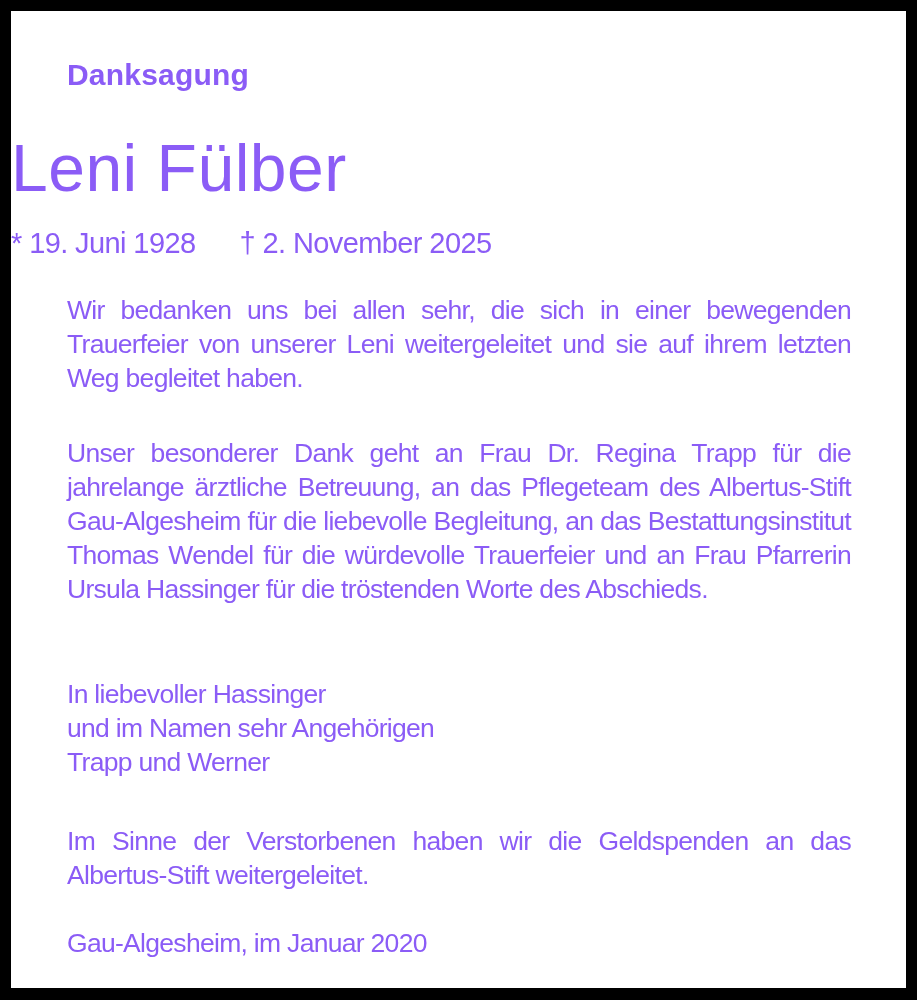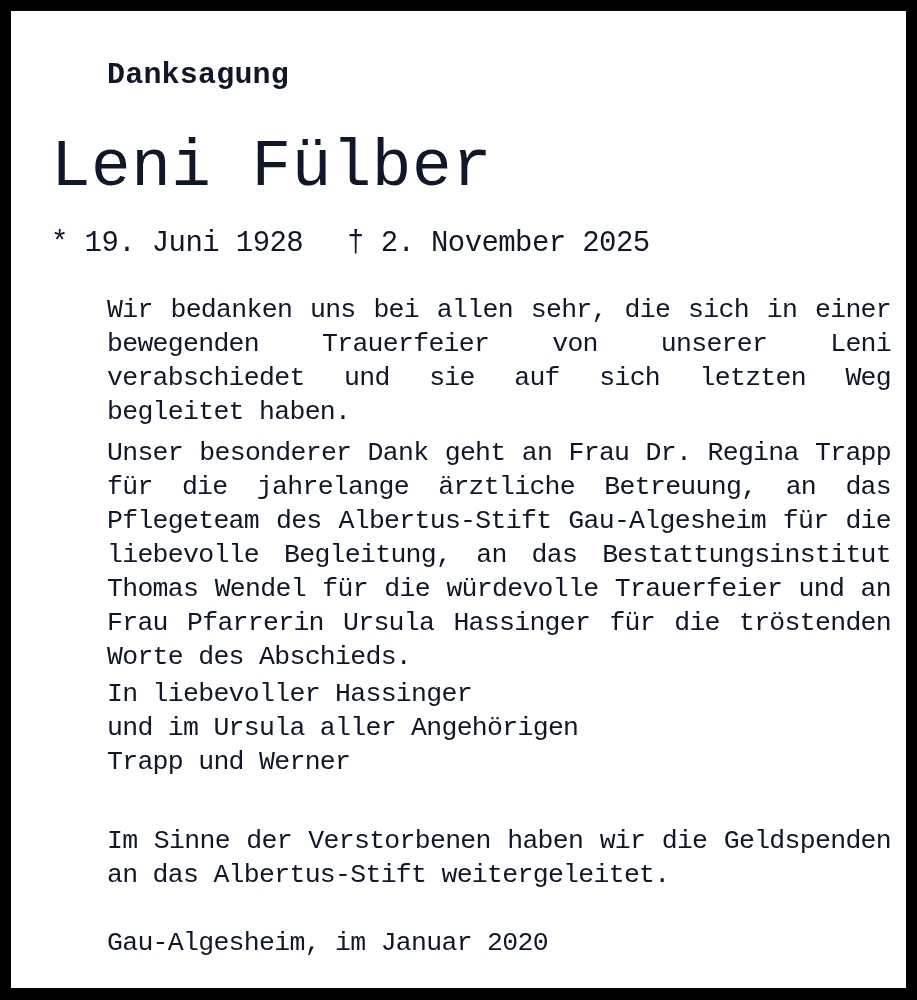--- a/index.html
+++ b/index.html
@@ -3,21 +3,21 @@
 <meta charset="utf-8">
 <style>
   html, body { margin: 0; padding: 0; background: #000; }
   body { width: 917px; height: 1000px; overflow: hidden; }
   .frame {
     position: absolute; left: 11px; top: 11px;
     width: 895px; height: 977px;
     background: #fff;
     box-sizing: border-box;
   }
-  .serif { font-family: Liberation Mono, monospace; color: #0f172a; margin-left: 40px; }
+  .serif { font-family: Liberation Sans, sans-serif; color: #8b5cf6; }
   .heading {
     position: absolute; left: 56px; top: 47px;
     font-size: 30px; font-weight: bold; letter-spacing: 0.2px;
   }
   .name {
     position: absolute; left: 0; right: 0; top: 124px;
     text-align: left; font-size: 66px; font-weight: normal;
     letter-spacing: 0.5px; line-height: 1;
   }
   .dates {
@@ -44,26 +44,26 @@
 
 <div class="frame">
   <div class="heading serif">Danksagung</div>
 
   <div class="name serif">Leni Fülber</div>
 
   <div class="dates serif">
     <span>* 19. Juni 1928</span><span class="gap"></span><span>† 2. November 2025</span>
   </div>
 
-  <div class="para p1 serif">Wir bedanken uns bei allen sehr, die sich in einer bewegenden Trauerfeier von unserer Leni verabschiedet und sie auf sich letzten Weg begleitet haben.</div>
+  <div class="para p1 serif">Wir bedanken uns bei allen sehr, die sich in einer bewegenden Trauerfeier von unserer Leni weitergeleitet und sie auf ihrem letzten Weg begleitet haben.</div>
 
   <div class="para p2 serif">Unser besonderer Dank geht an Frau Dr. Regina Trapp für die jahrelange ärztliche Betreuung, an das Pflegeteam des Albertus-Stift Gau-Algesheim für die liebevolle Begleitung, an das Bestattungsinstitut Thomas Wendel für die würdevolle Trauerfeier und an Frau Pfarrerin Ursula Hassinger für die tröstenden Worte des Abschieds.</div>
 
   <div class="para p3 serif">
     <span class="line">In liebevoller Hassinger</span>
-    <span class="line">und im Ursula aller Angehörigen</span>
+    <span class="line">und im Namen sehr Angehörigen</span>
     <span class="line">Trapp und Werner</span>
   </div>
 
   <div class="para p4 serif">Im Sinne der Verstorbenen haben wir die Geldspenden an das Albertus-Stift weitergeleitet.</div>
 
   <div class="para p5 serif">Gau-Algesheim, im Januar 2020</div>
 </div>
 
 </body></html>

